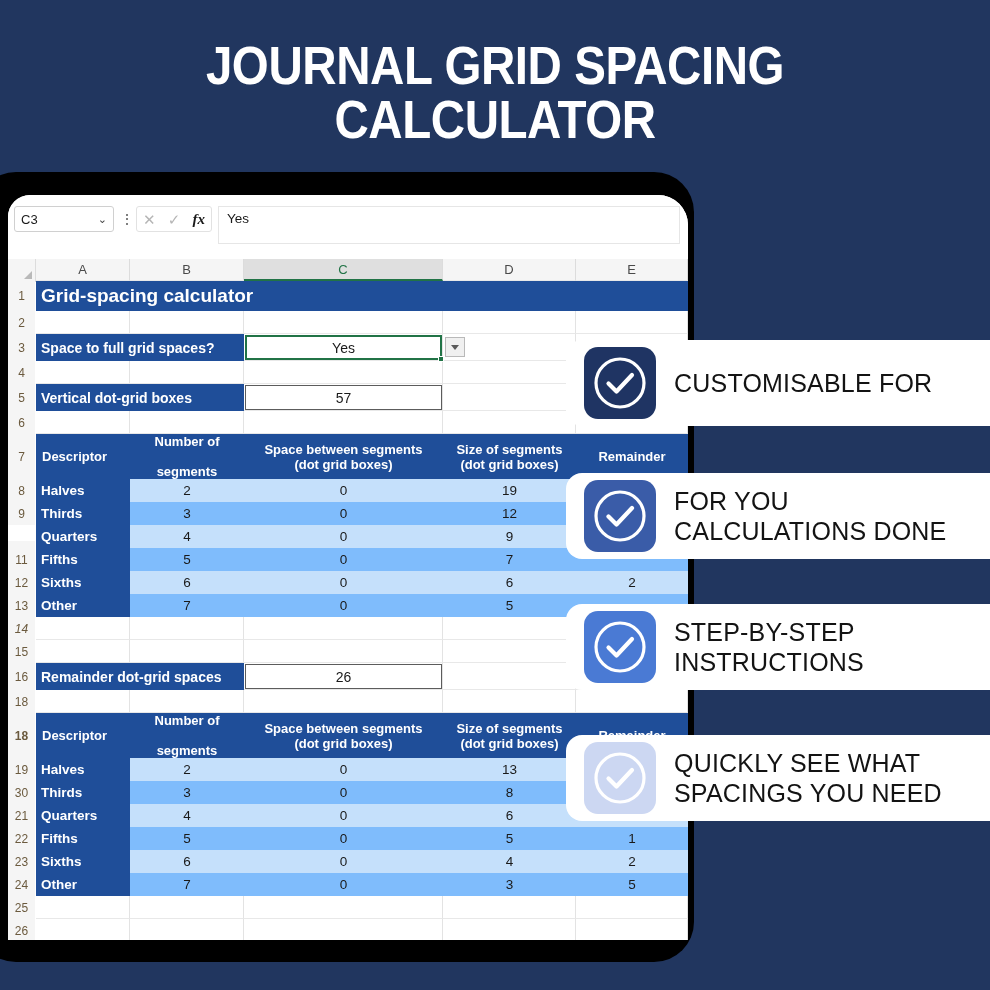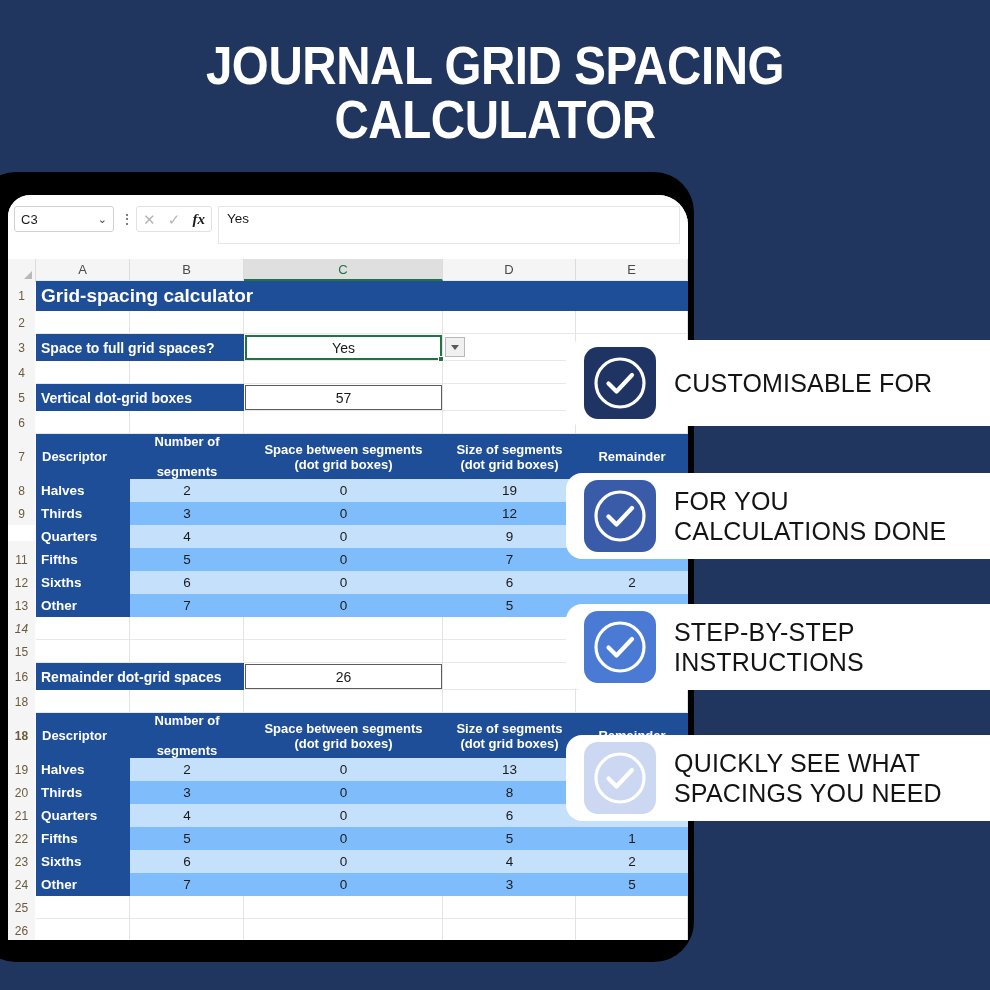--- a/index.html
+++ b/index.html
@@ -191,21 +191,21 @@
         <div class="rh" style="top: 260px; height: 23px; text-decoration: underline;">10</div>
         <div class="rh" style="top: 267px; height: 23px;">11</div>
         <div class="rh" style="top: 290px; height: 23px;">12</div>
         <div class="rh" style="top: 313px; height: 23px;">13</div>
         <div class="rh" style="top: 336px; height: 23px; font-style: italic;">14</div>
         <div class="rh" style="top: 359px; height: 23px;">15</div>
         <div class="rh" style="top: 382px; height: 27px;">16</div>
         <div class="rh" style="top: 409px; height: 23px;">18</div>
         <div class="rh" style="top: 432px; height: 45px; font-weight: bold;">18</div>
         <div class="rh" style="top: 477px; height: 23px;">19</div>
-        <div class="rh" style="top: 500px; height: 23px;">20</div>
+        <div class="rh" style="top: 500px; height: 23px;">30</div>
         <div class="rh" style="top: 523px; height: 23px;">21</div>
         <div class="rh" style="top: 546px; height: 23px;">22</div>
         <div class="rh" style="top: 569px; height: 23px;">23</div>
         <div class="rh" style="top: 592px; height: 23px;">24</div>
         <div class="rh" style="top: 615px; height: 23px;">25</div>
         <div class="rh" style="top: 638px; height: 23px;">26</div>
       </div>
     <div class="sheet" id="sheet-body">
         <div class="cell blank" style="left: 0px; top: 0px; width: 94px; height: 30px;"></div>
         <div class="cell blank" style="left: 94px; top: 0px; width: 114px; height: 30px;"></div>

